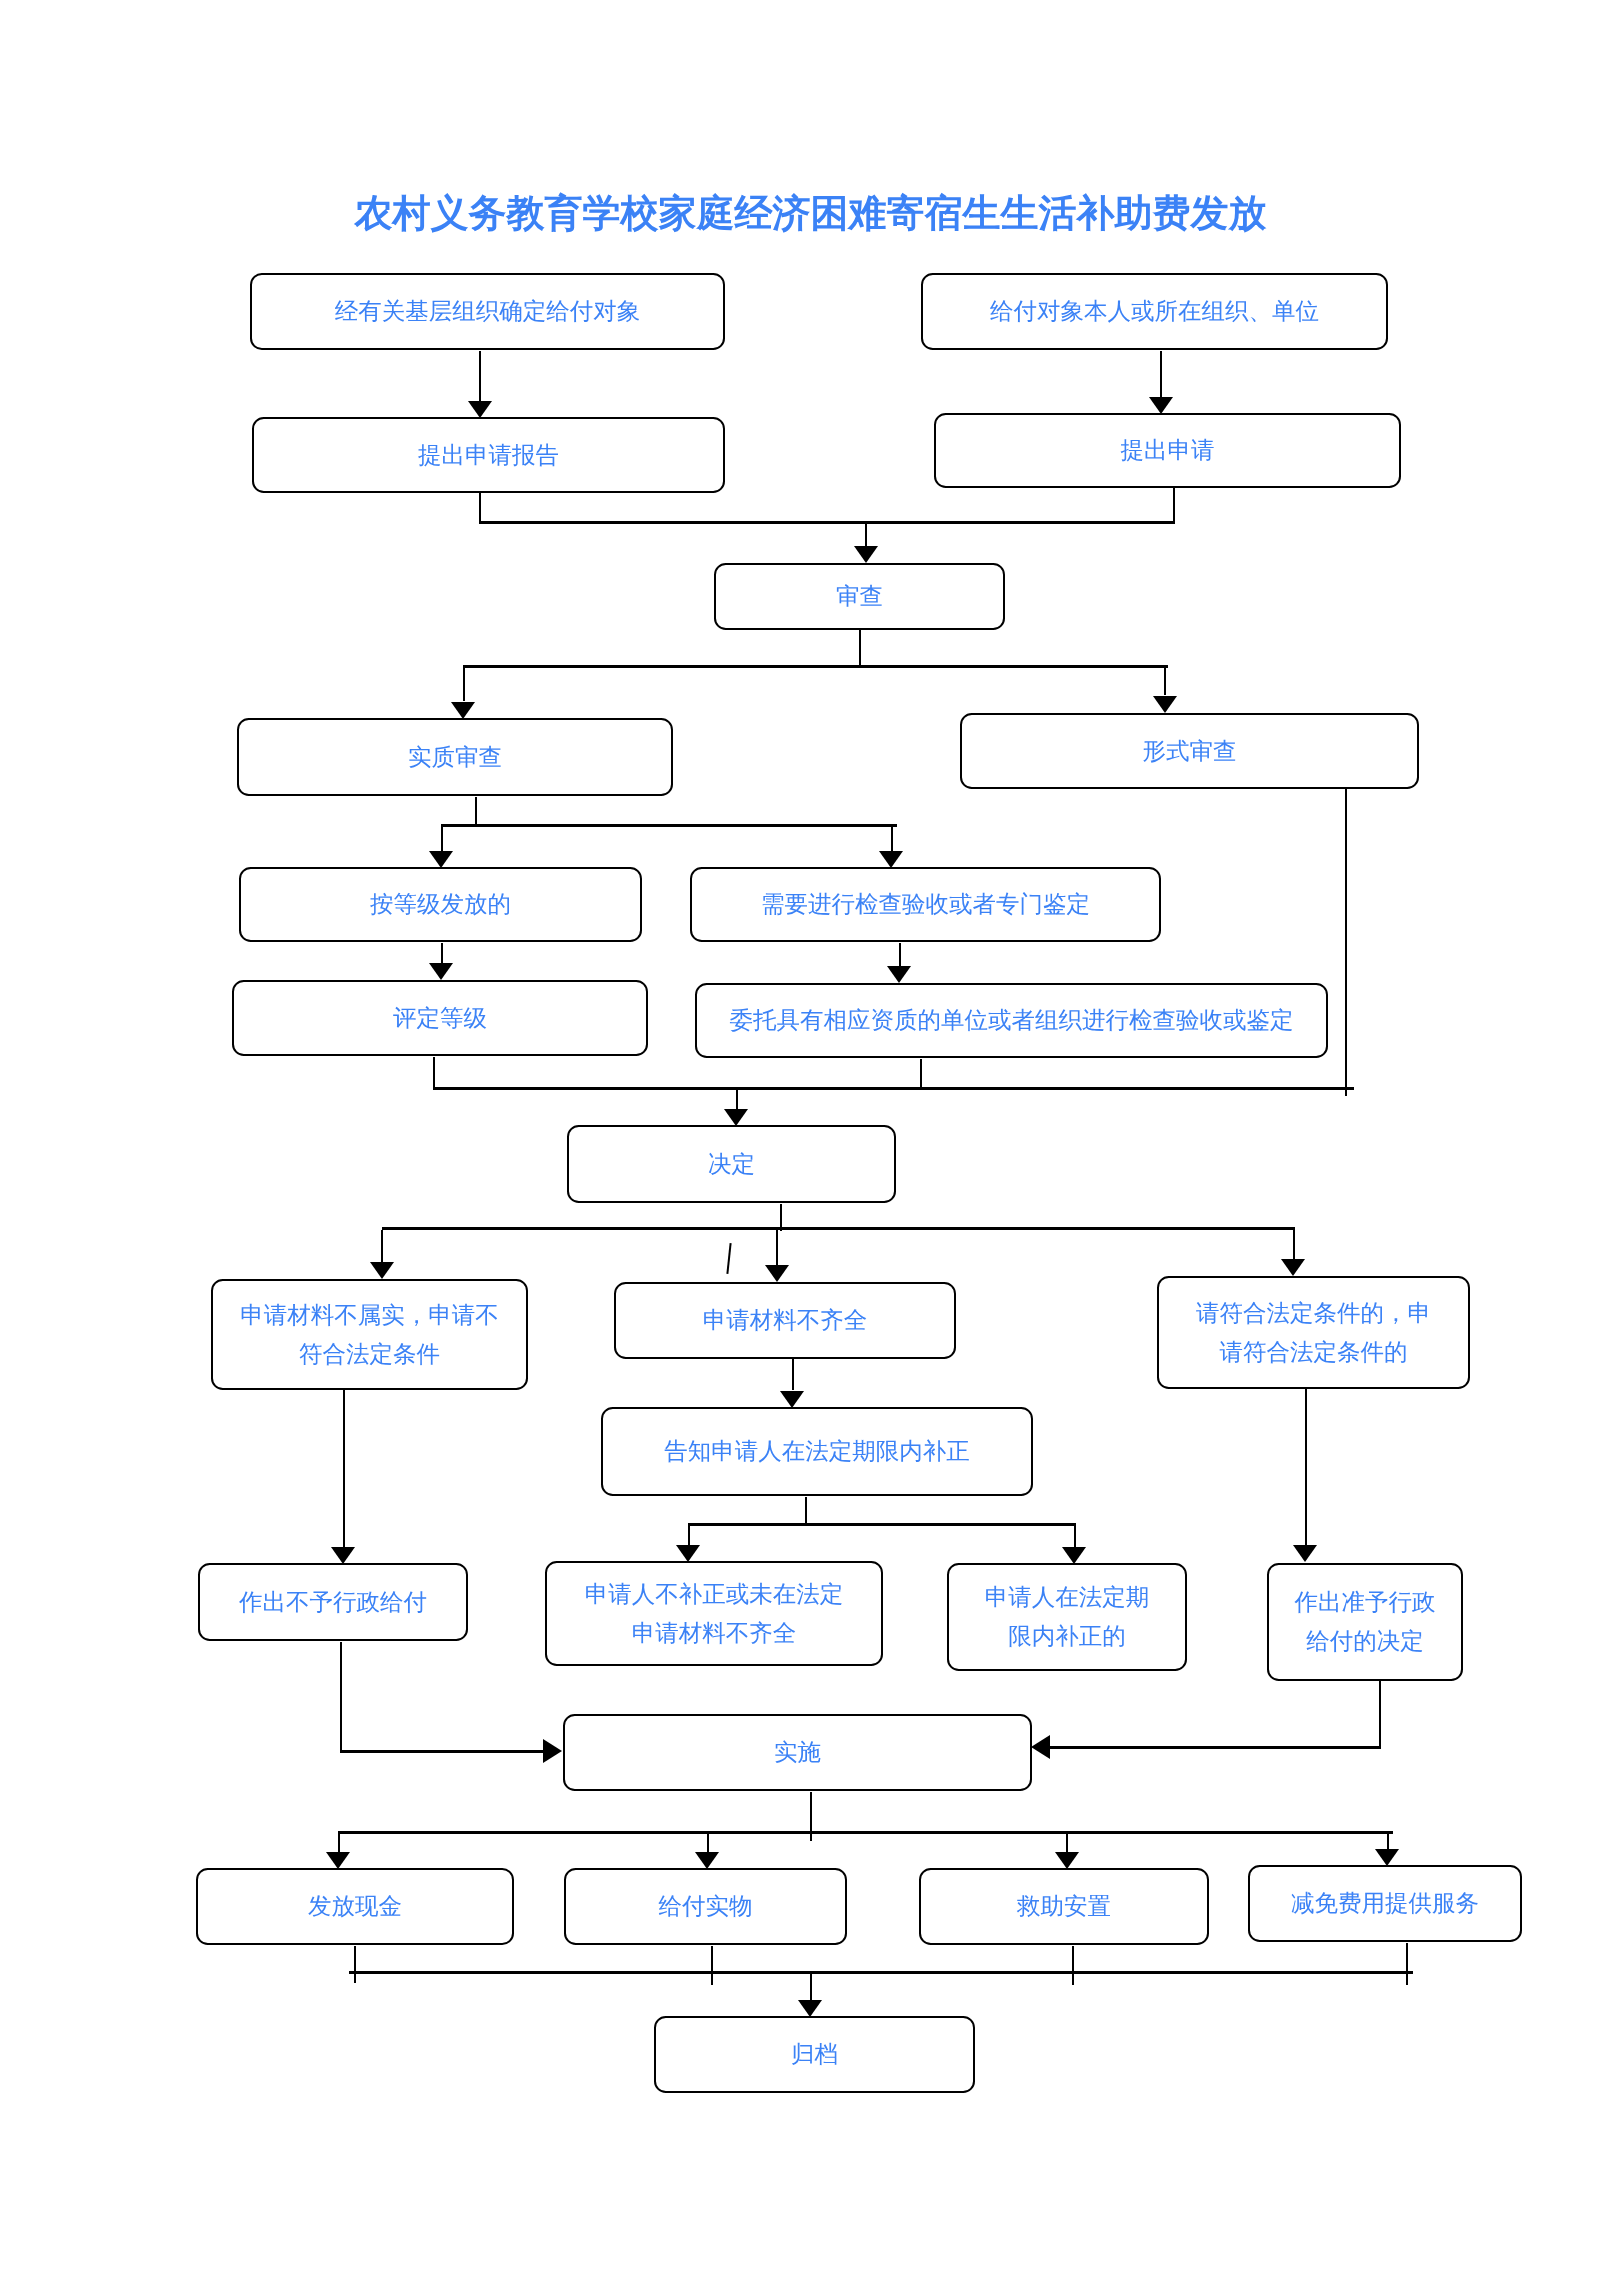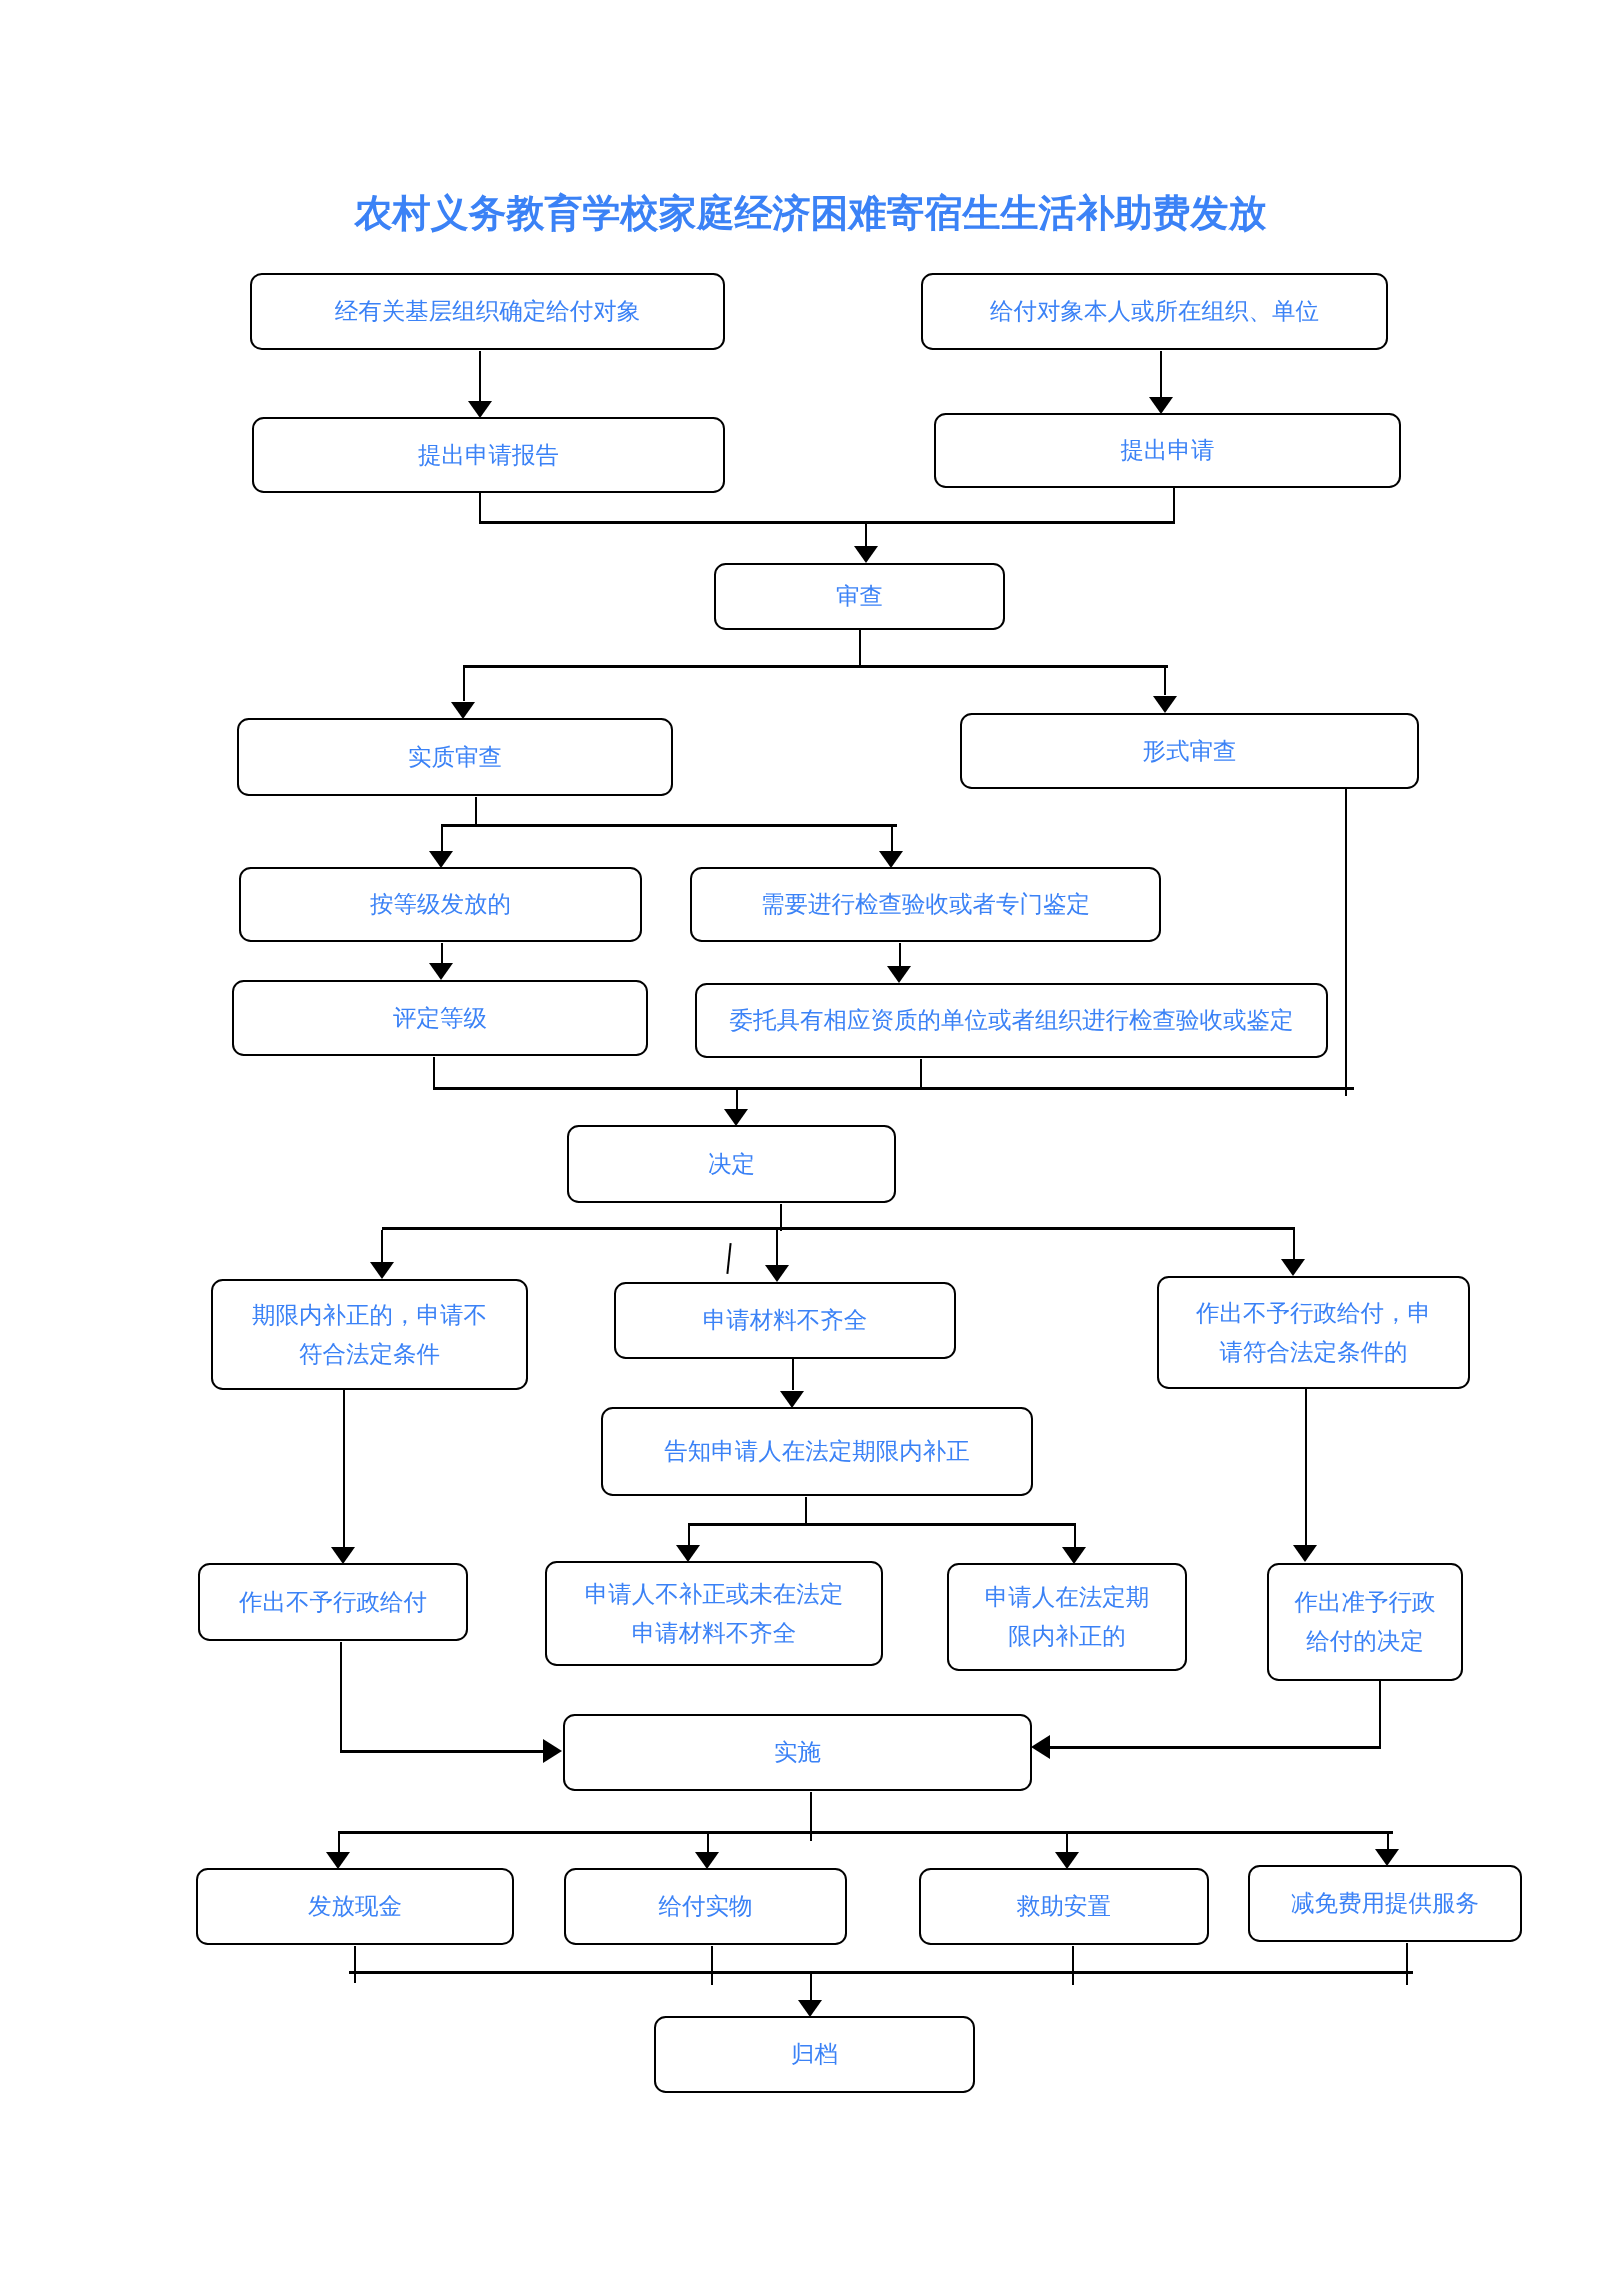--- a/index.html
+++ b/index.html
@@ -84,28 +84,28 @@
   <div class="node" style="left:232px;top:980px;width:416px;height:76px;">
     <span>评定等级</span>
   </div>
   <div class="node" style="left:695px;top:983px;width:633px;height:75px;">
     <span>委托具有相应资质的单位或者组织进行检查验收或鉴定</span>
   </div>
   <div class="node" style="left:567px;top:1125px;width:329px;height:78px;">
     <span>决定</span>
   </div>
   <div class="node" style="left:211px;top:1279px;width:317px;height:111px;">
-    <div>期限内补正的，申请不</div>
+    <div>申请材料不属实，申请不</div>
     <div>符合法定条件</div>
   </div>
   <div class="node" style="left:614px;top:1282px;width:342px;height:77px;">
     <span>申请材料不齐全</span>
   </div>
   <div class="node" style="left:1157px;top:1276px;width:313px;height:113px;">
-    <div>作出不予行政给付，申</div>
+    <div>请符合法定条件的，申</div>
     <div>请符合法定条件的</div>
   </div>
   <div class="node" style="left:601px;top:1407px;width:432px;height:89px;">
     <span>告知申请人在法定期限内补正</span>
   </div>
   <div class="node" style="left:545px;top:1561px;width:338px;height:105px;">
     <div>申请人不补正或未在法定</div>
     <div>申请材料不齐全</div>
   </div>
   <div class="node" style="left:947px;top:1563px;width:240px;height:108px;">

